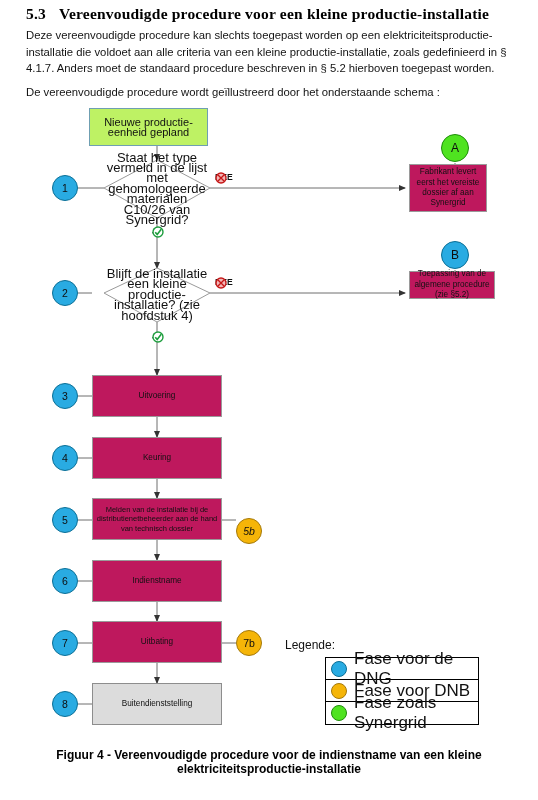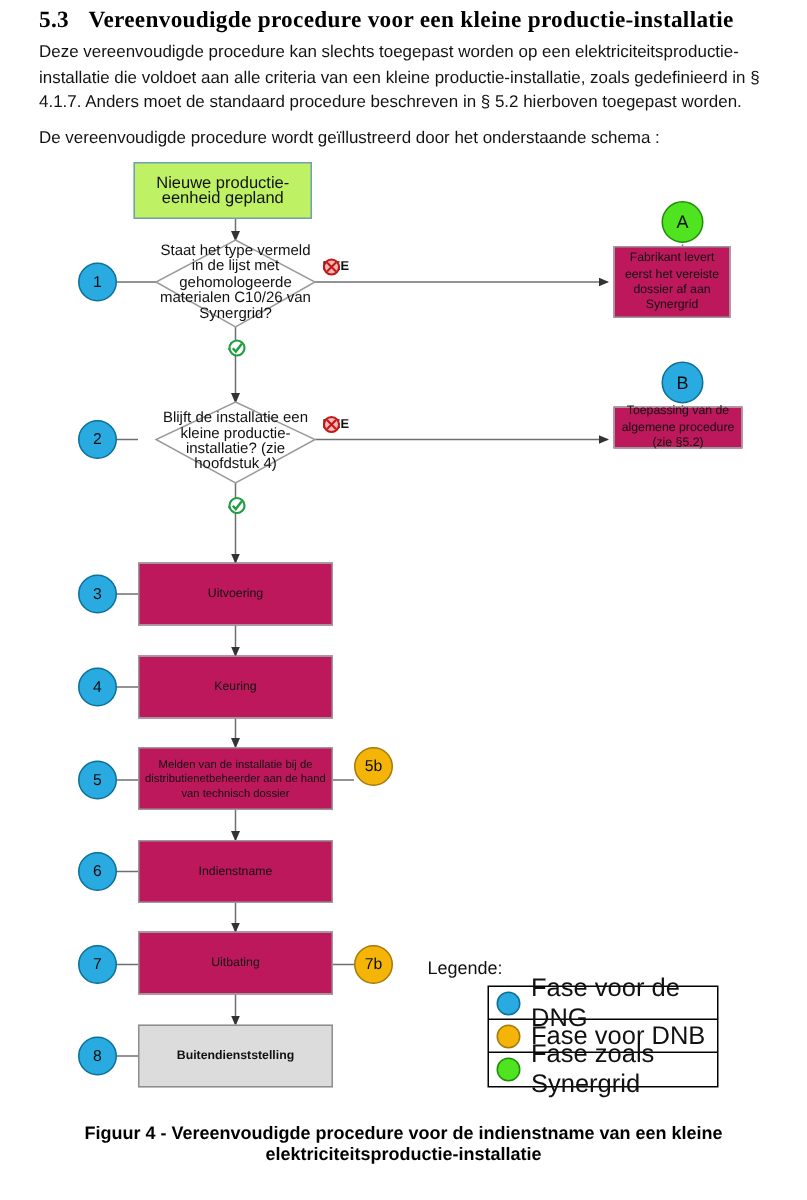--- a/index.html
+++ b/index.html
@@ -69,29 +69,29 @@
 
   .box {
     border: 1px solid #9a9a9a;
     background: #be185d;
   }
   .box.start {
     background: #bef264;
     border: 1px solid #6f9fb2;
     font-size: 11px;
   }
-  .box.gray { background: #dcdcdc; border: 1px solid #8d8d8d; font-weight: bold; }
+  .box.gray { background: #dcdcdc; border: 1px solid #8d8d8d; }
 
   .diamond-label {
     position: absolute;
     display: flex;
     align-items: center;
     justify-content: center;
     text-align: center;
-    font-size: 10px;
+    font-size: 13px;
     line-height: 10.4px;
     color: #111;
     pointer-events: none;
   }
 
   .circ {
     position: absolute;
     border-radius: 50%;
     display: flex;
     align-items: center;
@@ -268,21 +268,21 @@
   <div class="circ blue" style="left:52px; top:180px; width:26px; height:26px;">2</div>
 
   <div class="node box" style="left:92px; top:275px; width:130px; height:42px;">Uitvoering</div>
   <div class="circ blue" style="left:52px; top:283px; width:26px; height:26px;">3</div>
 
   <div class="node box" style="left:92px; top:337px; width:130px; height:42px;">Keuring</div>
   <div class="circ blue" style="left:52px; top:345px; width:26px; height:26px;">4</div>
 
   <div class="node box" style="left:92px; top:398px; width:130px; height:42px; font-size:7.5px; line-height:9.4px;">Melden van de installatie bij de distributienetbeheerder aan de hand van technisch dossier</div>
   <div class="circ blue" style="left:52px; top:407px; width:26px; height:26px;">5</div>
-  <div class="circ orange" style="left:236px; top:398px; width:26px; height:26px;">5b</div>
+  <div class="circ orange" style="left:236px; top:418px; width:26px; height:26px;font-style:italic;">5b</div>
 
   <div class="node box" style="left:92px; top:460px; width:130px; height:42px;">Indienstname</div>
   <div class="circ blue" style="left:52px; top:468px; width:26px; height:26px;">6</div>
 
   <div class="node box" style="left:92px; top:521px; width:130px; height:42px;">Uitbating</div>
   <div class="circ blue" style="left:52px; top:530px; width:26px; height:26px;">7</div>
   <div class="circ orange" style="left:236px; top:530px; width:26px; height:26px;">7b</div>
 
   <div class="node box gray" style="left:92px; top:583px; width:130px; height:42px;">Buitendienststelling</div>
   <div class="circ blue" style="left:52px; top:591px; width:26px; height:26px;">8</div>

